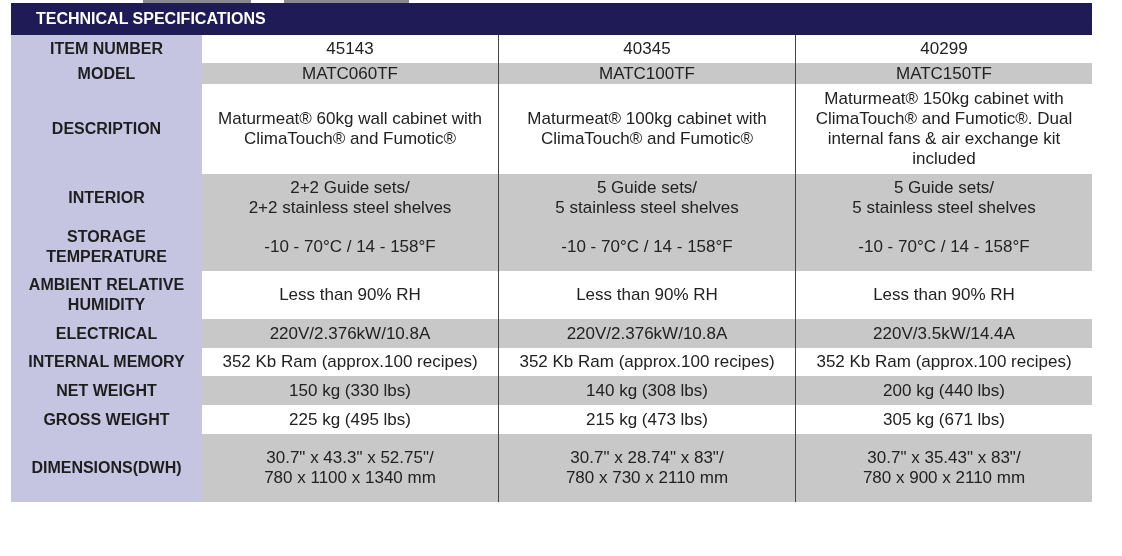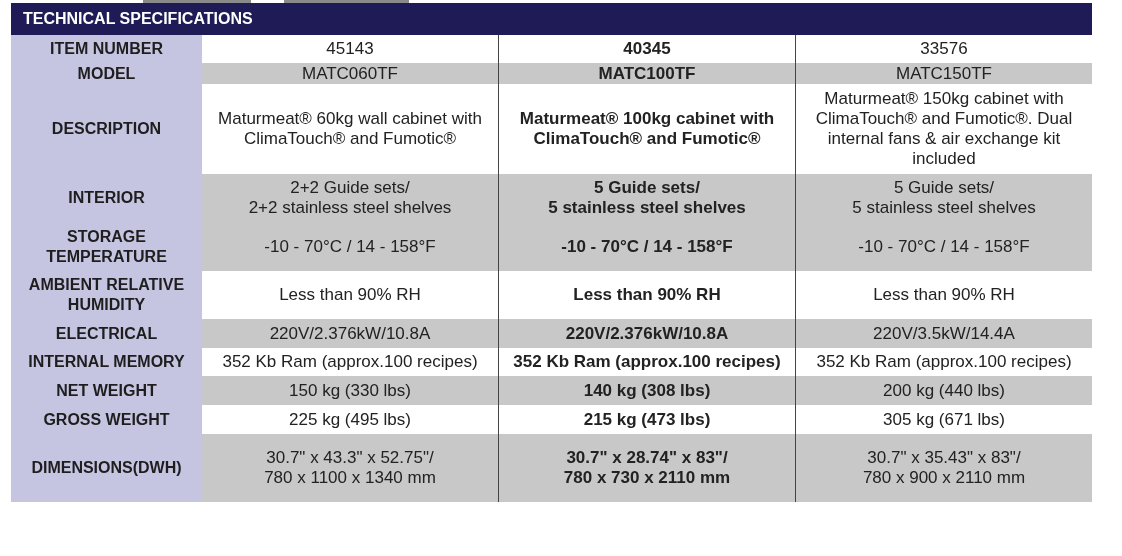--- a/index.html
+++ b/index.html
@@ -1,24 +1,24 @@
 <!DOCTYPE html>
 <html><head>
 <meta charset="utf-8">
 <style>
   html, body { margin: 0; padding: 0; background: #ffffff; }
   body { width: 1122px; height: 556px; position: relative; overflow: hidden; font-family: "Liberation Sans", sans-serif; }
   .tabstub { position: absolute; top: 0; height: 3px; background: #8a8a8a; }
   .wrap { position: absolute; left: 11px; top: 3px; width: 1081px; }
-  .title-bar { height: 32px; background: #1f1b57; color: #ffffff; font-weight: bold; font-size: 16px; line-height: 32px; padding-left: 12px; box-sizing: border-box; }
+  .title-bar { height: 32px; background: #1f1b57; color: #ffffff; font-weight: bold; font-size: 16px; line-height: 32px; padding-left: 25px; box-sizing: border-box; }
   table { border-collapse: collapse; width: 1081px; table-layout: fixed; }
   td { padding: 0; text-align: center; vertical-align: middle; font-size: 17px; color: #222222; line-height: 20px; }
   td.lbl { background: #c5c5e2; font-weight: bold; font-size: 16px; color: #1e1e1e; width: 191px; line-height: 20px; }
   td.c1 { width: 296px; border-right: 1.5px solid #444444; }
-  td.c2 { width: 296px; border-right: 1.5px solid #444444; font-weight: bold; }
+  td.c2 { width: 296px; border-right: 1.5px solid #444444; }
   td.c3 { width: 296px; }
   tr.g td.val { background: #c8c8c8; }
   tr.w td.val { background: #ffffff; }
   .ln { display: block; }
 </style>
 </head>
 <body>
 
 <div class="tabstub" style="left:143px;width:108px;"></div>
 <div class="tabstub" style="left:284px;width:125px;"></div>
@@ -31,21 +31,21 @@
           <td class="lbl">
             <span class="ln">ITEM NUMBER</span>
           </td>
           <td class="val c1">
             <span class="ln">45143</span>
           </td>
           <td class="val c2">
             <span class="ln">40345</span>
           </td>
           <td class="val c3">
-            <span class="ln">33576</span>
+            <span class="ln">40299</span>
           </td>
         </tr>
         <tr class="g" style="height: 21px;">
           <td class="lbl">
             <span class="ln">MODEL</span>
           </td>
           <td class="val c1">
             <span class="ln">MATC060TF</span>
           </td>
           <td class="val c2">

